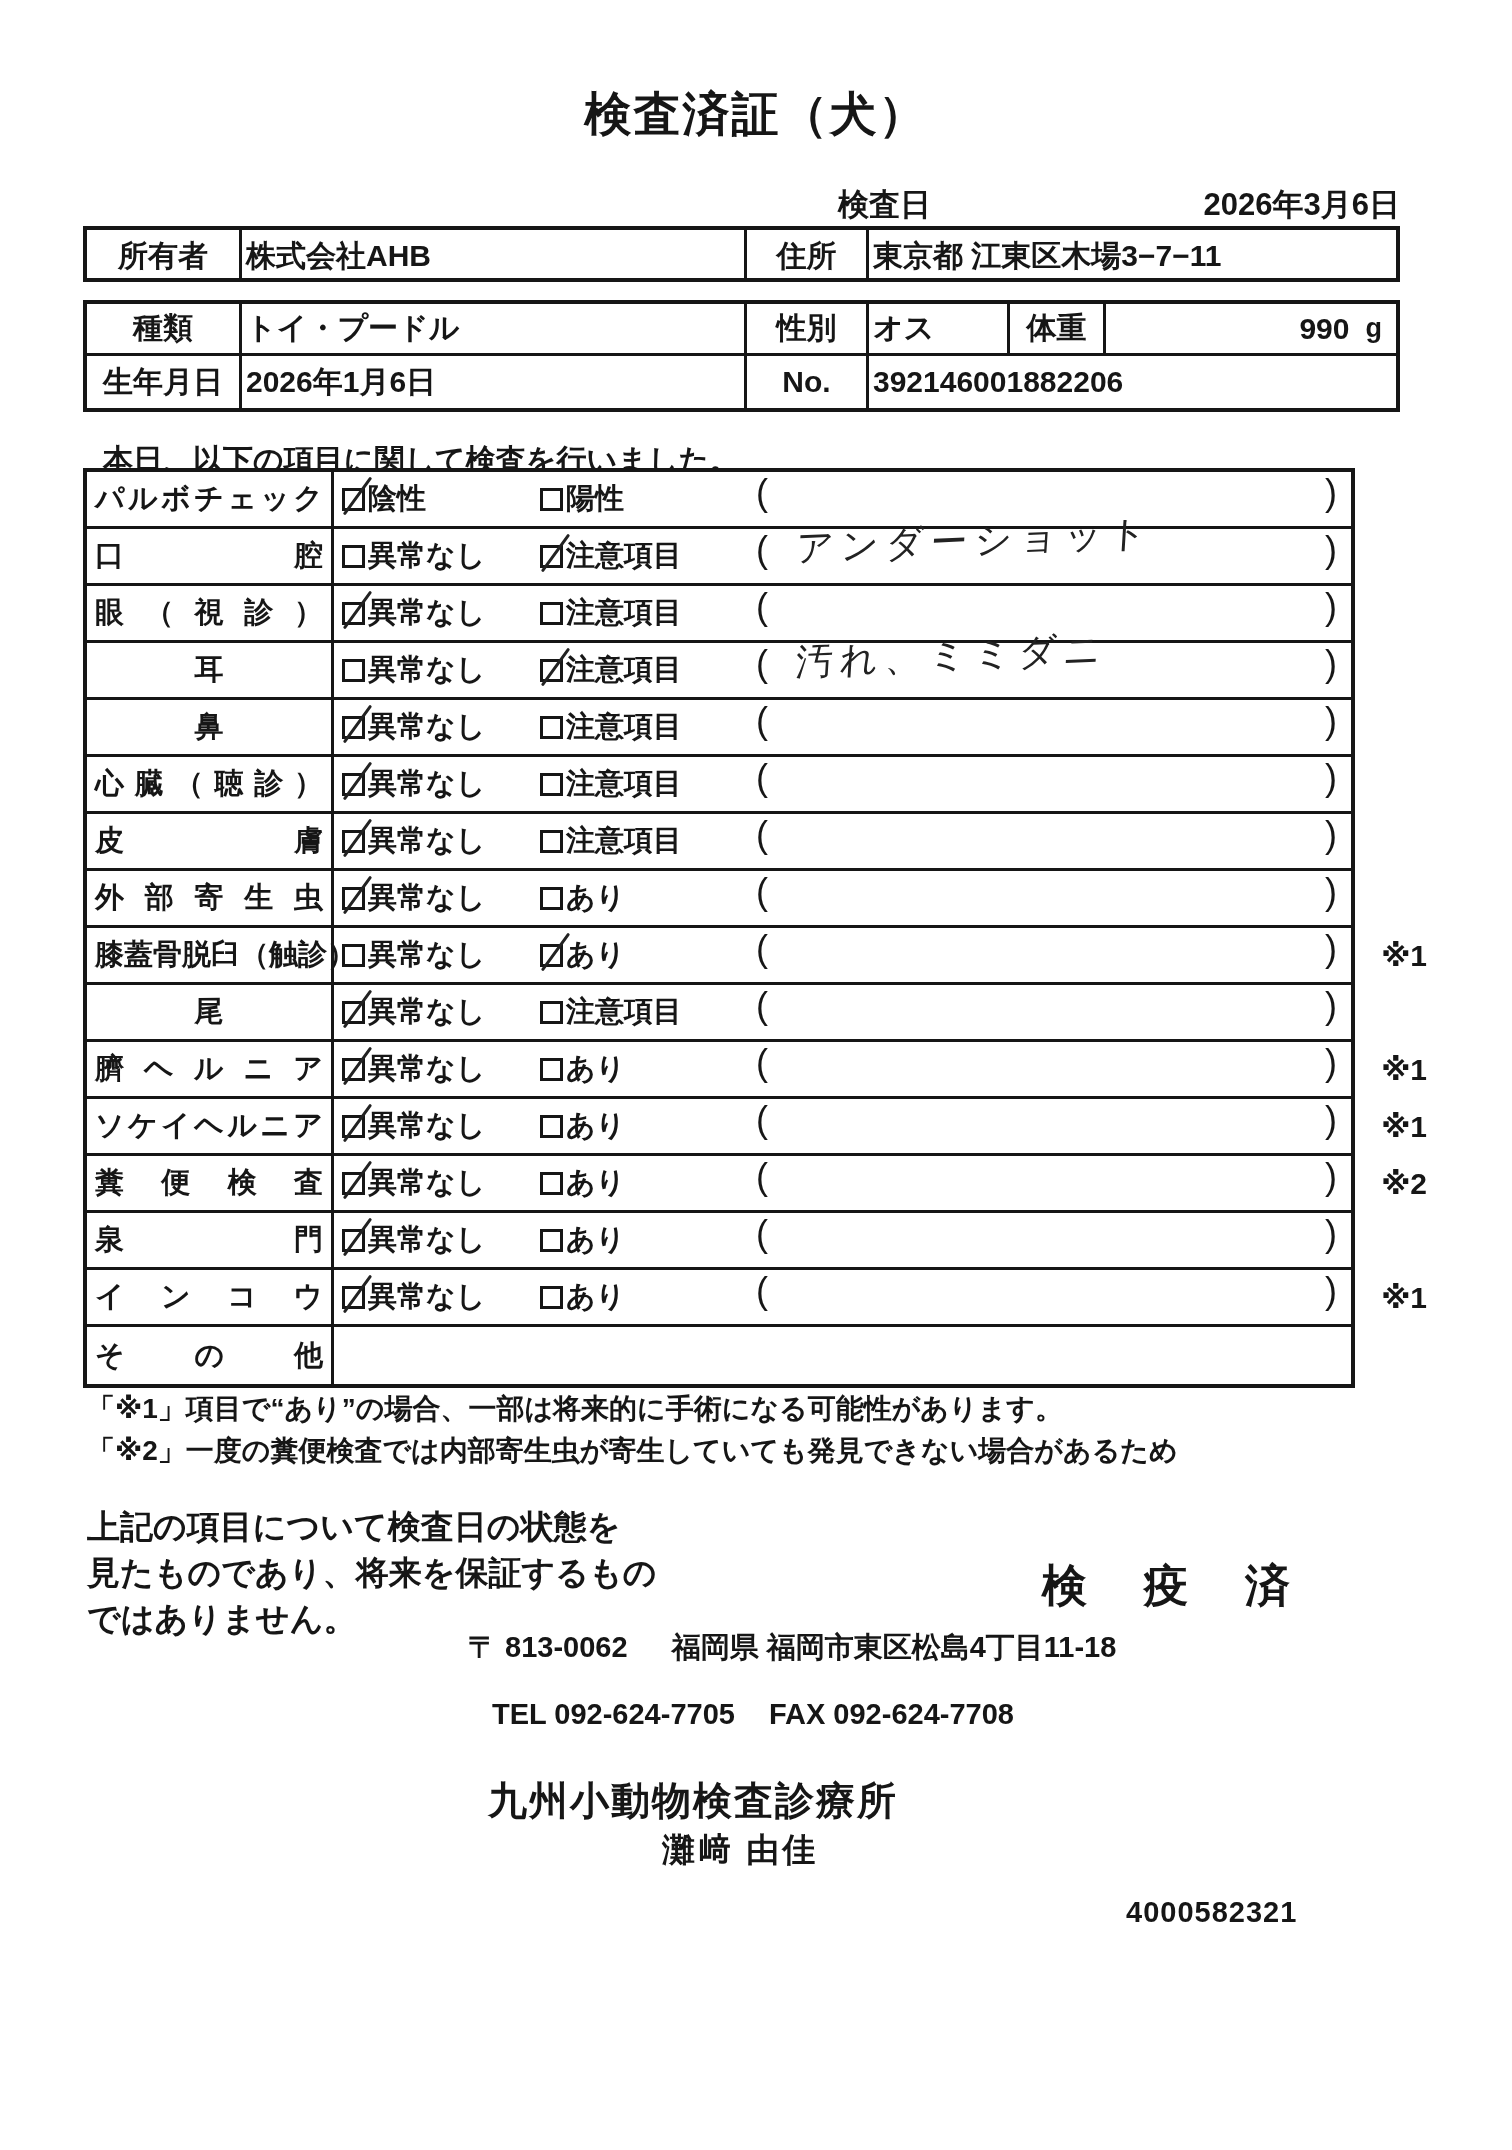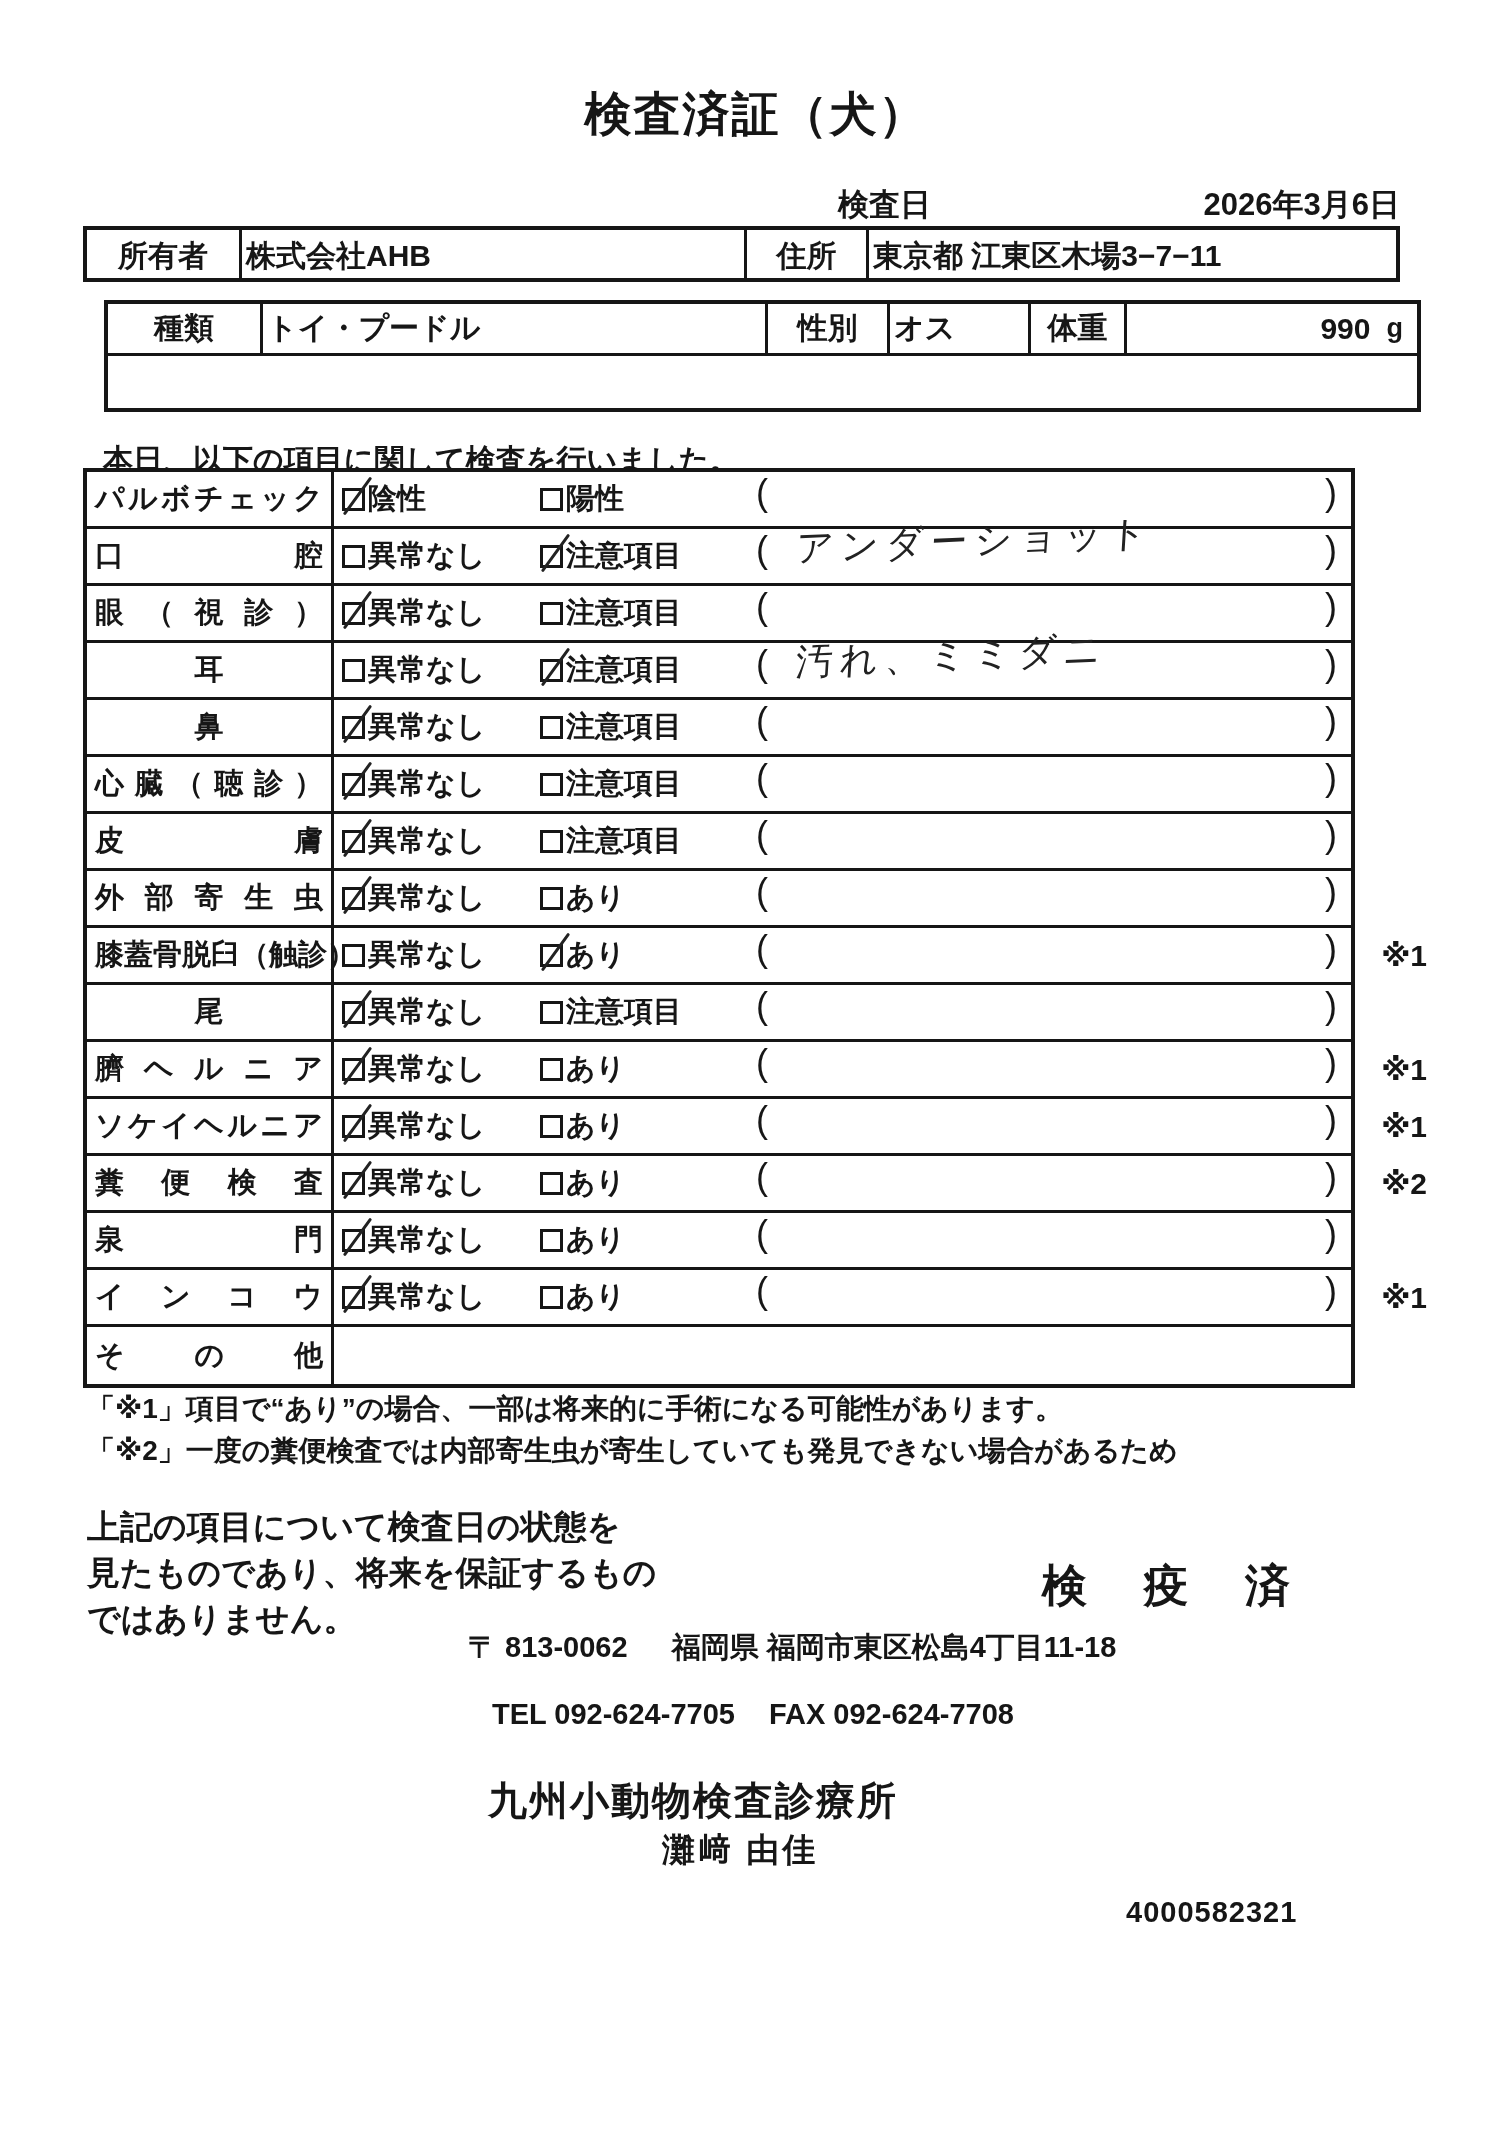--- a/index.html
+++ b/index.html
@@ -17,21 +17,21 @@
     text-align:center;font-size:47px;font-weight:700;letter-spacing:2px;margin:0;
   }
   .date-row{
     position:absolute;top:184px;left:838px;width:562px;
     display:flex;justify-content:space-between;align-items:center;
     font-size:31px;font-weight:700;
   }
   
   .info-table{position:absolute;left:83px;width:1317px;border:4px solid #161616;box-sizing:border-box;}
   .t-owner{top:226px;height:56px;}
-  .t-dog{top:300px;height:112px;margin-left:21px;}
+  .t-dog{top:300px;height:112px;}
   .irow{display:flex;height:52px;box-sizing:border-box;}
   .t-dog .irow.first{border-bottom:3px solid #161616;}
   .icell{
     display:flex;align-items:center;box-sizing:border-box;
     font-size:30px;font-weight:700;white-space:nowrap;overflow:hidden;
   }
   .icell.lab{justify-content:center;}
   .icell.val{padding-left:4px;}
   .bl{border-left:3px solid #161616;}
   .w-lab1{width:152px;}
@@ -126,20 +126,26 @@
       <div class="icell lab w-lab1">種類</div>
       <div class="icell val w-val1 bl">トイ・プードル</div>
       <div class="icell lab w-lab2 bl">性別</div>
       <div class="icell val w-sex bl">オス</div>
       <div class="icell lab w-wlab bl">体重</div>
       <div class="icell weight-cell bl">
         <span class="wv">990</span>
         <span class="wu">g</span>
       </div>
     </div>
+    <div class="irow">
+      <div class="icell lab w-lab1">生年月日</div>
+      <div class="icell val w-val1 bl">2026年1月6日</div>
+      <div class="icell lab w-lab2 bl">No.</div>
+      <div class="icell val w-val2 bl">392146001882206</div>
+    </div>
   </div>
 
   <p class="intro">本日、以下の項目に関して検査を行いました。</p>
 
   <div class="checklist" id="checklist">
     <div class="cl-row">
       <div class="cl-item">
           <span>パ</span>
           <span>ル</span>
           <span>ボ</span>

